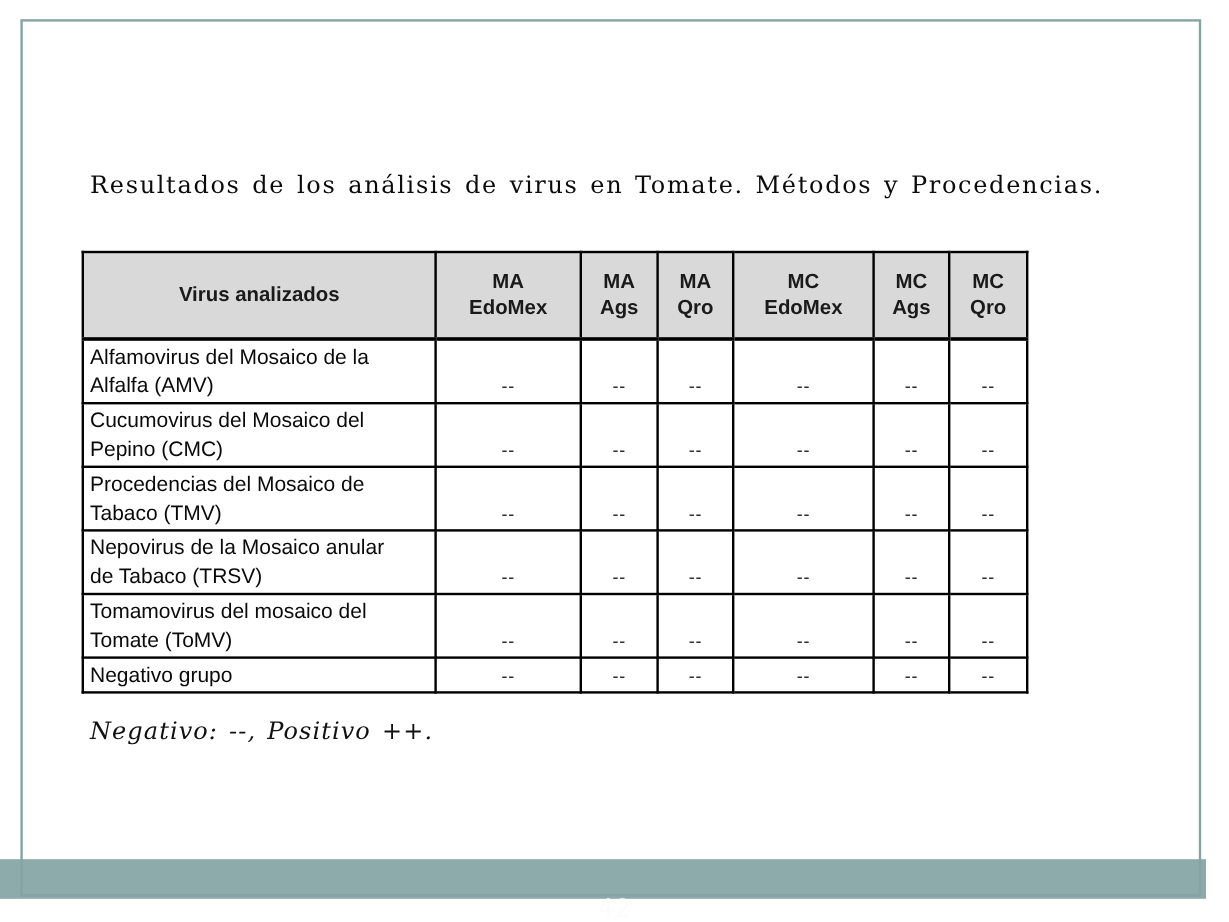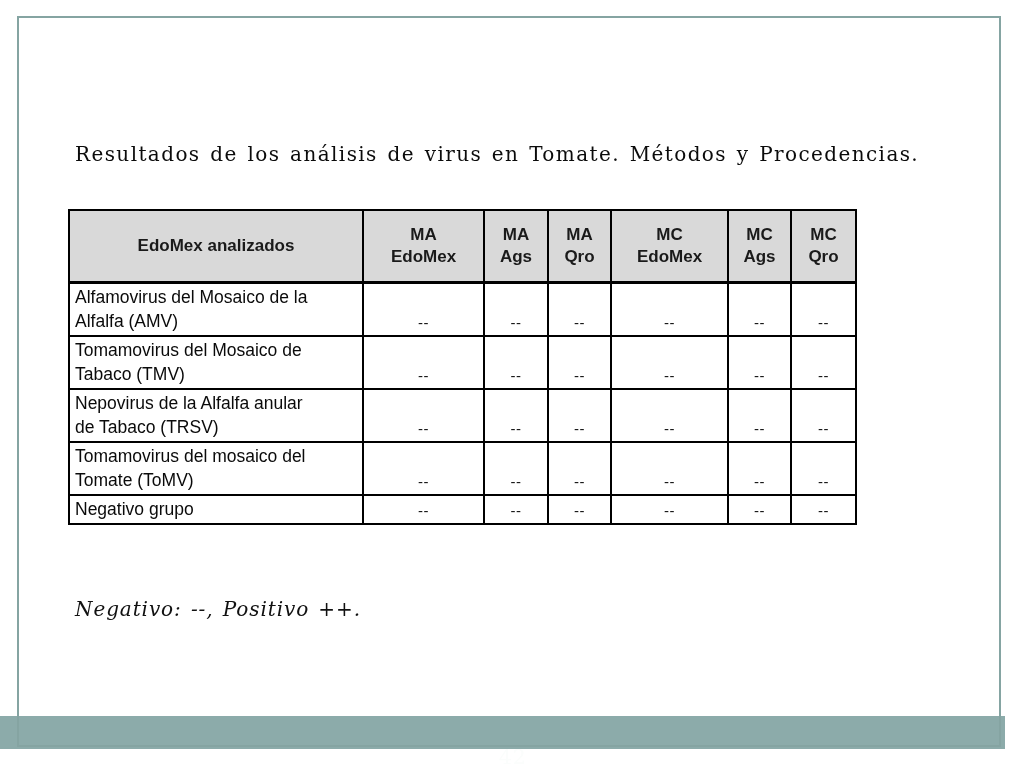--- a/index.html
+++ b/index.html
@@ -115,21 +115,21 @@
     <col style="width:294px">
     <col style="width:121px">
     <col style="width:64px">
     <col style="width:63px">
     <col style="width:117px">
     <col style="width:63px">
     <col style="width:65px">
   </colgroup>
   <thead>
     <tr>
-      <th>EdoMex analizados</th>
+      <th>Virus analizados</th>
       <th>MA
 EdoMex</th>
       <th>MA
 Ags</th>
       <th>MA
 Qro</th>
       <th>MC
 EdoMex</th>
       <th>MC
 Ags</th>
@@ -142,31 +142,41 @@
       <td class="label">Alfamovirus del Mosaico de la
 Alfalfa (AMV)</td>
       <td class="val">--</td>
       <td class="val">--</td>
       <td class="val">--</td>
       <td class="val">--</td>
       <td class="val">--</td>
       <td class="val">--</td>
     </tr>
     <tr class="two">
-      <td class="label">Tomamovirus del Mosaico de
+      <td class="label">Cucumovirus del Mosaico del
+Pepino (CMC)</td>
+      <td class="val">--</td>
+      <td class="val">--</td>
+      <td class="val">--</td>
+      <td class="val">--</td>
+      <td class="val">--</td>
+      <td class="val">--</td>
+    </tr>
+    <tr class="two">
+      <td class="label">Procedencias del Mosaico de
 Tabaco (TMV)</td>
       <td class="val">--</td>
       <td class="val">--</td>
       <td class="val">--</td>
       <td class="val">--</td>
       <td class="val">--</td>
       <td class="val">--</td>
     </tr>
     <tr class="two">
-      <td class="label">Nepovirus de la Alfalfa anular
+      <td class="label">Nepovirus de la Mosaico anular
 de Tabaco (TRSV)</td>
       <td class="val">--</td>
       <td class="val">--</td>
       <td class="val">--</td>
       <td class="val">--</td>
       <td class="val">--</td>
       <td class="val">--</td>
     </tr>
     <tr class="two">
       <td class="label">Tomamovirus del mosaico del

